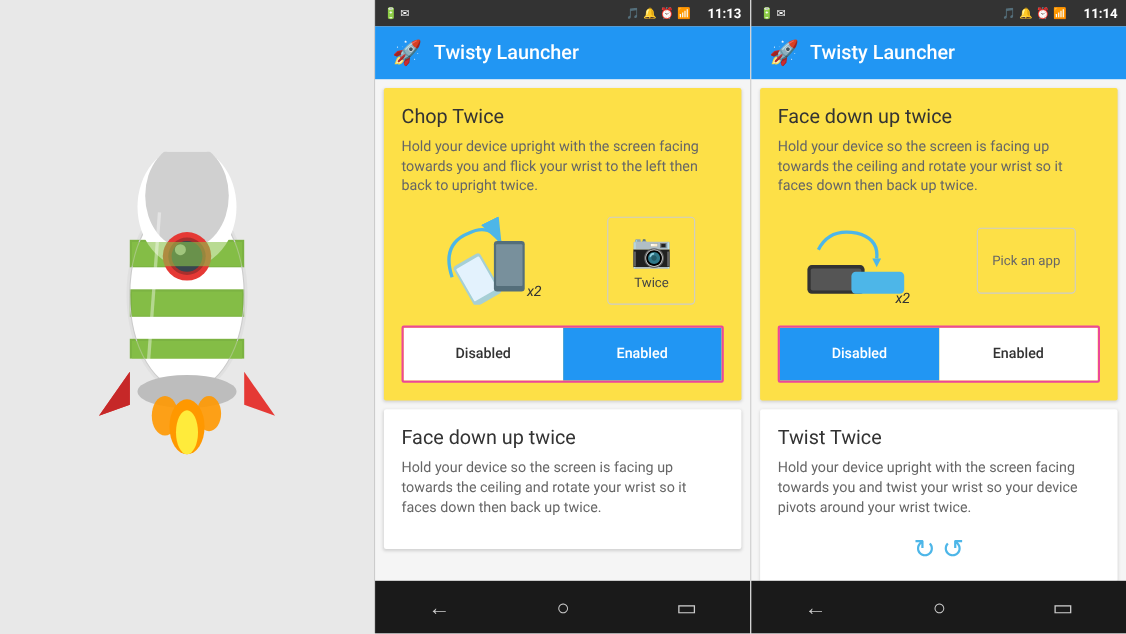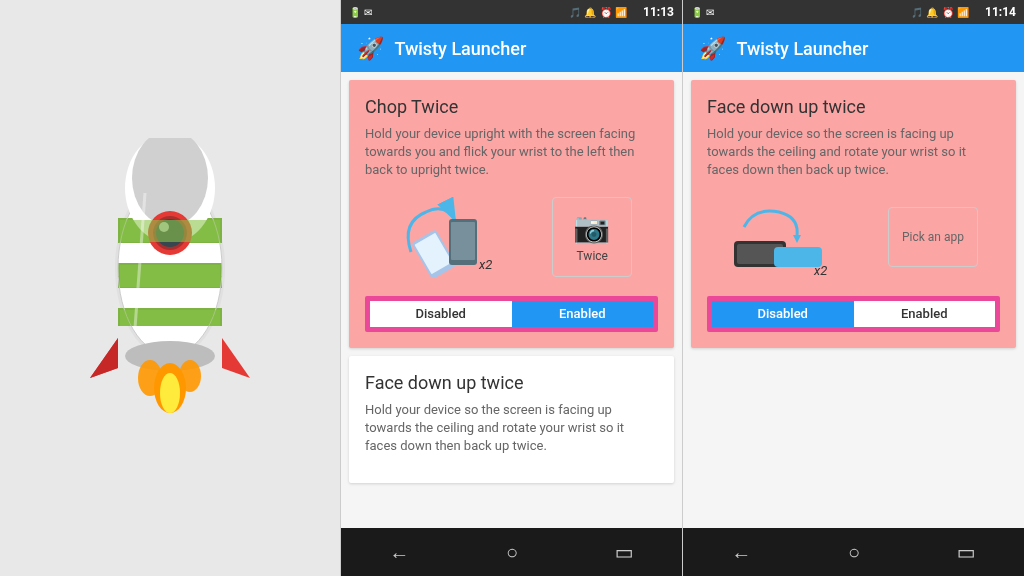--- a/index.html
+++ b/index.html
@@ -110,21 +110,21 @@
     
     .phone-content {
       flex: 1;
       overflow: hidden;
       display: flex;
       flex-direction: column;
     }
 
     
     .card {
-      background: #fca5a5;
+      background: #fde047;
       margin: 8px 8px;
       border-radius: 2px;
       padding: 16px;
       box-shadow: 0 1px 3px rgba(0,0,0,0.15);
     }
 
     .card-title {
       font-size: 18px;
       color: #333;
       margin-bottom: 8px;
@@ -178,24 +178,24 @@
     }
 
     .camera-label {
       font-size: 12px;
       color: #444;
     }
 
     
     .toggle-row {
       display: flex;
-      border: 5px solid #ec4899;
+      border: 2px solid #ec4899;
       border-radius: 2px;
       overflow: hidden;
-      height: 36px;
+      height: 52px;
     }
 
     .toggle-btn {
       flex: 1;
       display: flex;
       align-items: center;
       justify-content: center;
       font-size: 13px;
       font-weight: 500;
       cursor: pointer;
@@ -454,20 +454,28 @@
             <span>Pick an app</span>
           </div>
         </div>
 
         <div class="toggle-row">
           <div class="toggle-btn disabled-active">Disabled</div>
           <div class="toggle-btn enabled-inactive">Enabled</div>
         </div>
       </div>
 
+      <div class="twist-card">
+        <div class="card-title">Twist Twice</div>
+        <div class="card-description">Hold your device upright with the screen facing towards you and twist your wrist so your device pivots around your wrist twice.</div>
+
+        <div class="twist-arrow-area">
+          <span class="twist-arrows">↻ ↺</span>
+        </div>
+      </div>
 
     </div>
 
     <div class="nav-bar">
       <span class="nav-icon">←</span>
       <span class="nav-icon">○</span>
       <span class="nav-icon">▭</span>
     </div>
   </div>
 

